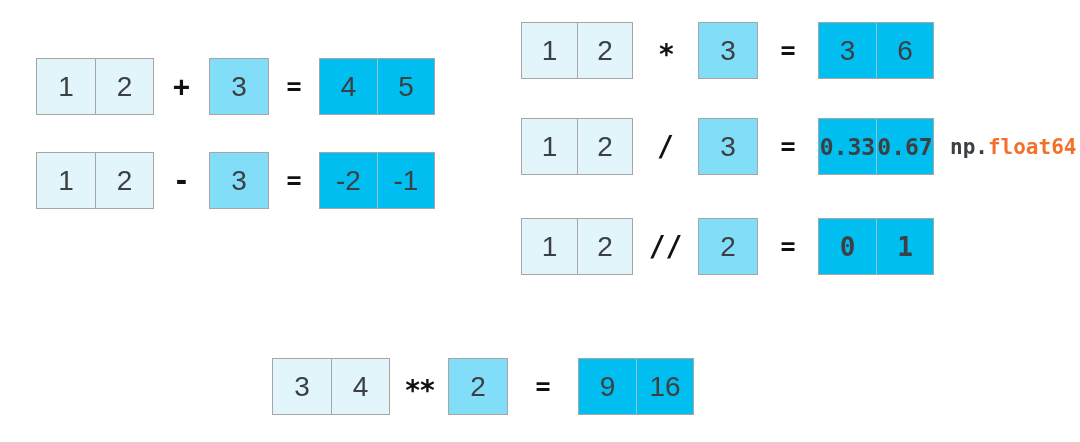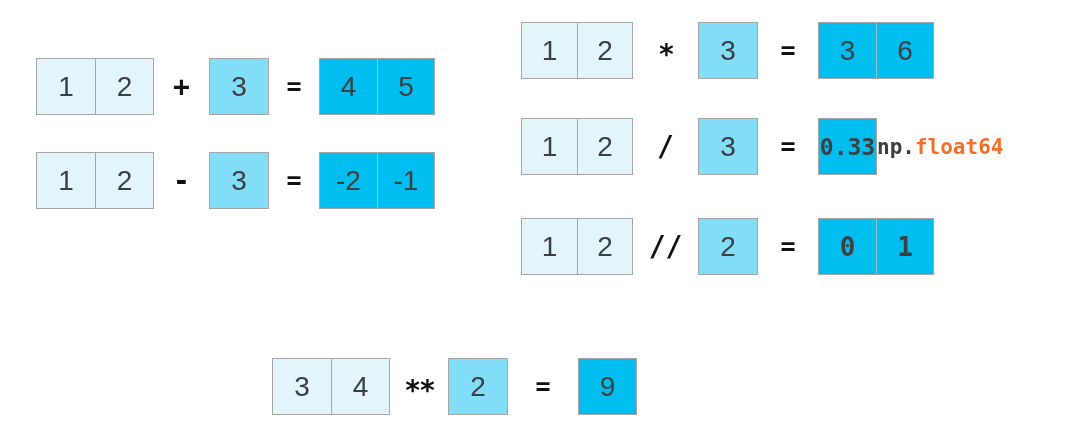--- a/index.html
+++ b/index.html
@@ -27,21 +27,21 @@
   .row-left .op{width:55px;}
   .row-left .eqs{width:50px;}
   .row-right .op{width:65px;}
   .row-right .eqs{width:60px;}
   .row-pow .op{width:58px;}
   .row-pow .eqs{width:70px;}
   .star{transform:translateY(4px);letter-spacing:-2px;}
   .mono .cell{font-family:"DejaVu Sans Mono","Liberation Mono",monospace;font-weight:600;}
   .res-sm .cell{font-size:23px;}
   .res-md .cell{font-size:26px;}
-  .dtype{white-space:nowrap;
+  .dtype{margin-left:16px;white-space:nowrap;
         font-family:"DejaVu Sans Mono","Liberation Mono",monospace;
         font-weight:bold;font-size:21px;color:#3C4043;}
   .dtype .accent{color:#F3702A;}
 </style>
 </head>
 <body>
 
 <div class="canvas">
 
   <div class="eq row-left" style="left:36px;top:58px;">
@@ -97,20 +97,21 @@
       <div class="cell w55">1</div>
       <div class="cell w55">2</div>
     </div>
     <div class="op">/</div>
     <div class="box scl">
       <div class="cell w58">3</div>
     </div>
     <div class="eqs">=</div>
     <div class="box res mono res-sm">
       <div class="cell w57">0.33</div>
+      <div class="cell w57">0.67</div>
     </div>
     <div class="dtype"><span>np.</span><span class="accent">float64</span></div>
   </div>
 
   <div class="eq row-right" style="left:521px;top:218px;">
     <div class="box arr">
       <div class="cell w55">1</div>
       <div class="cell w55">2</div>
     </div>
     <div class="op">//</div>
@@ -129,16 +130,17 @@
       <div class="cell w58">3</div>
       <div class="cell w58">4</div>
     </div>
     <div class="op star">**</div>
     <div class="box scl">
       <div class="cell w58">2</div>
     </div>
     <div class="eqs">=</div>
     <div class="box res">
       <div class="cell w57">9</div>
+      <div class="cell w57">16</div>
     </div>
   </div>
 
 </div>
 
 </body></html>

